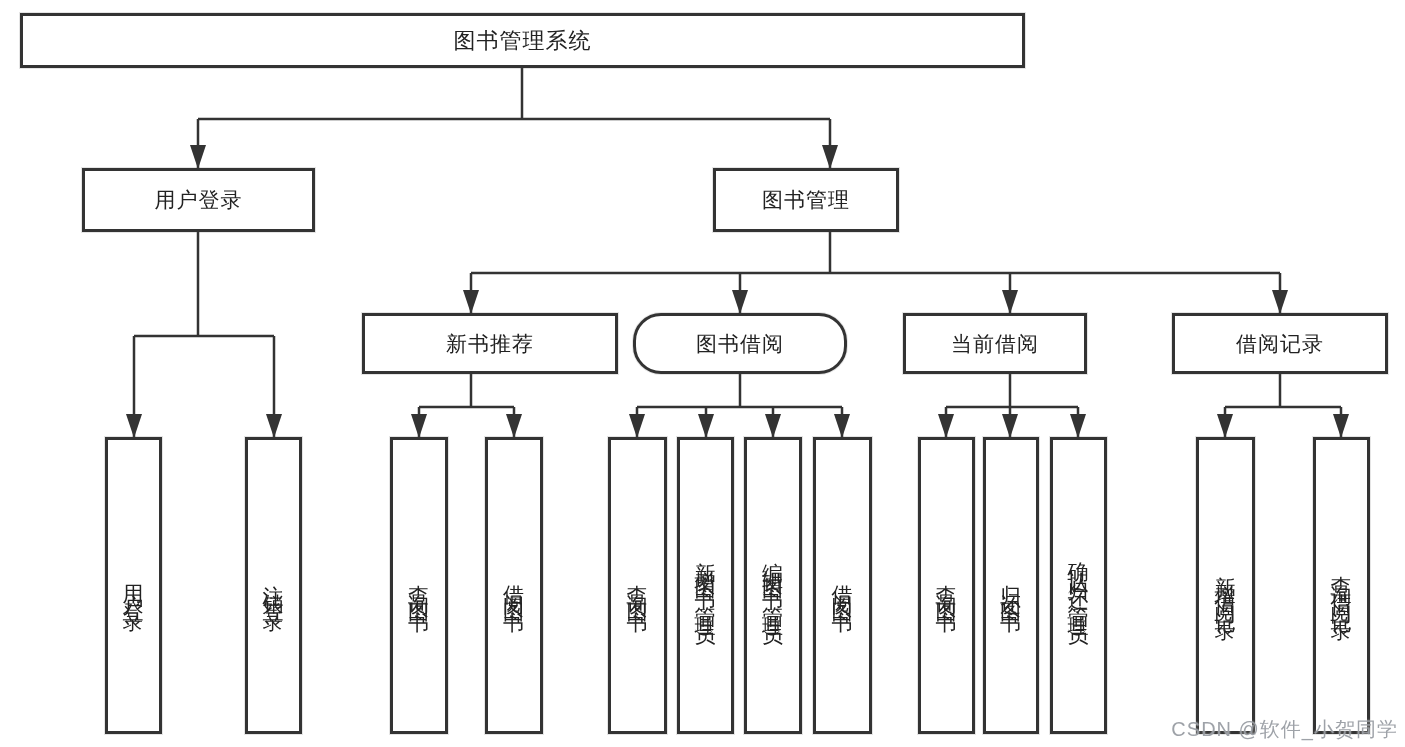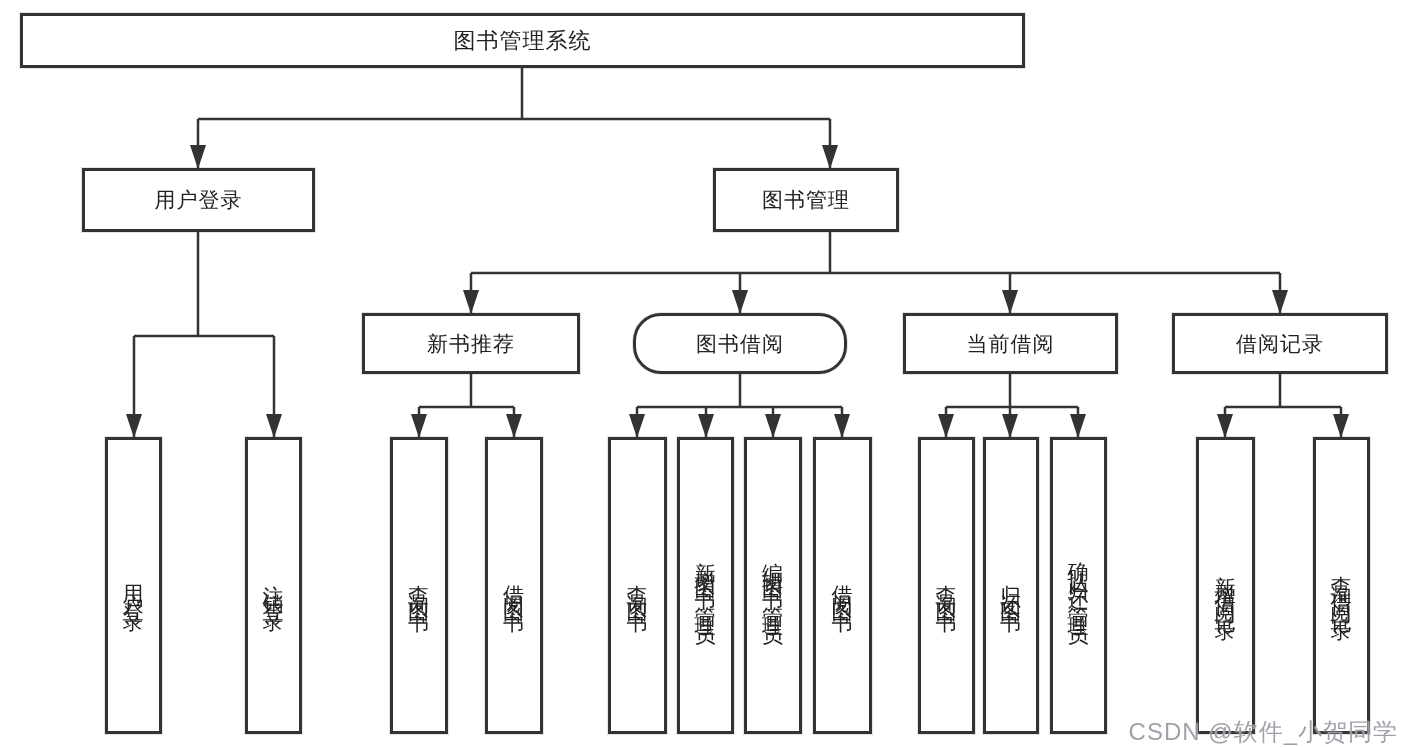--- a/index.html
+++ b/index.html
@@ -37,21 +37,21 @@
     white-space: nowrap;
     font-size: 21px;
     letter-spacing: 9px;
     color: #222222;
     line-height: 1;
   }
   .watermark {
     position: absolute;
     top: 716px;
     right: 7px;
-    font-size: 24px;
+    font-size: 20px;
     color: rgba(148,152,158,0.9);
     letter-spacing: 1px;
     z-index: 5;
     text-shadow: 0 0 2px rgba(255,255,255,0.8);
   }
 </style>
 </head>
 <body>
 
 <div id="canvas">
@@ -115,27 +115,27 @@
     <span>图书管理系统</span>
   </div>
 
   <div class="node h" style="left:82px; top:168px; width:233px; height:64px;">
     <span>用户登录</span>
   </div>
   <div class="node h" style="left:713px; top:168px; width:186px; height:64px;">
     <span>图书管理</span>
   </div>
 
-  <div class="node h" style="left:362px; top:313px; width:218px; height:61px;">
+  <div class="node h" style="left:362px; top:313px; width:256px; height:61px;">
     <span>新书推荐</span>
   </div>
   <div class="node h" style="left:633px; top:313px; width:214px; height:61px;border-radius:28px;">
     <span>图书借阅</span>
   </div>
-  <div class="node h" style="left:903px; top:313px; width:215px; height:61px;">
+  <div class="node h" style="left:903px; top:313px; width:184px; height:61px;">
     <span>当前借阅</span>
   </div>
   <div class="node h" style="left:1172px; top:313px; width:216px; height:61px;">
     <span>借阅记录</span>
   </div>
 
   <div class="node leaf" style="left:105px; width:57px;">
     <span class="vtext">用户登录</span>
   </div>
   <div class="node leaf" style="left:245px; width:57px;">

